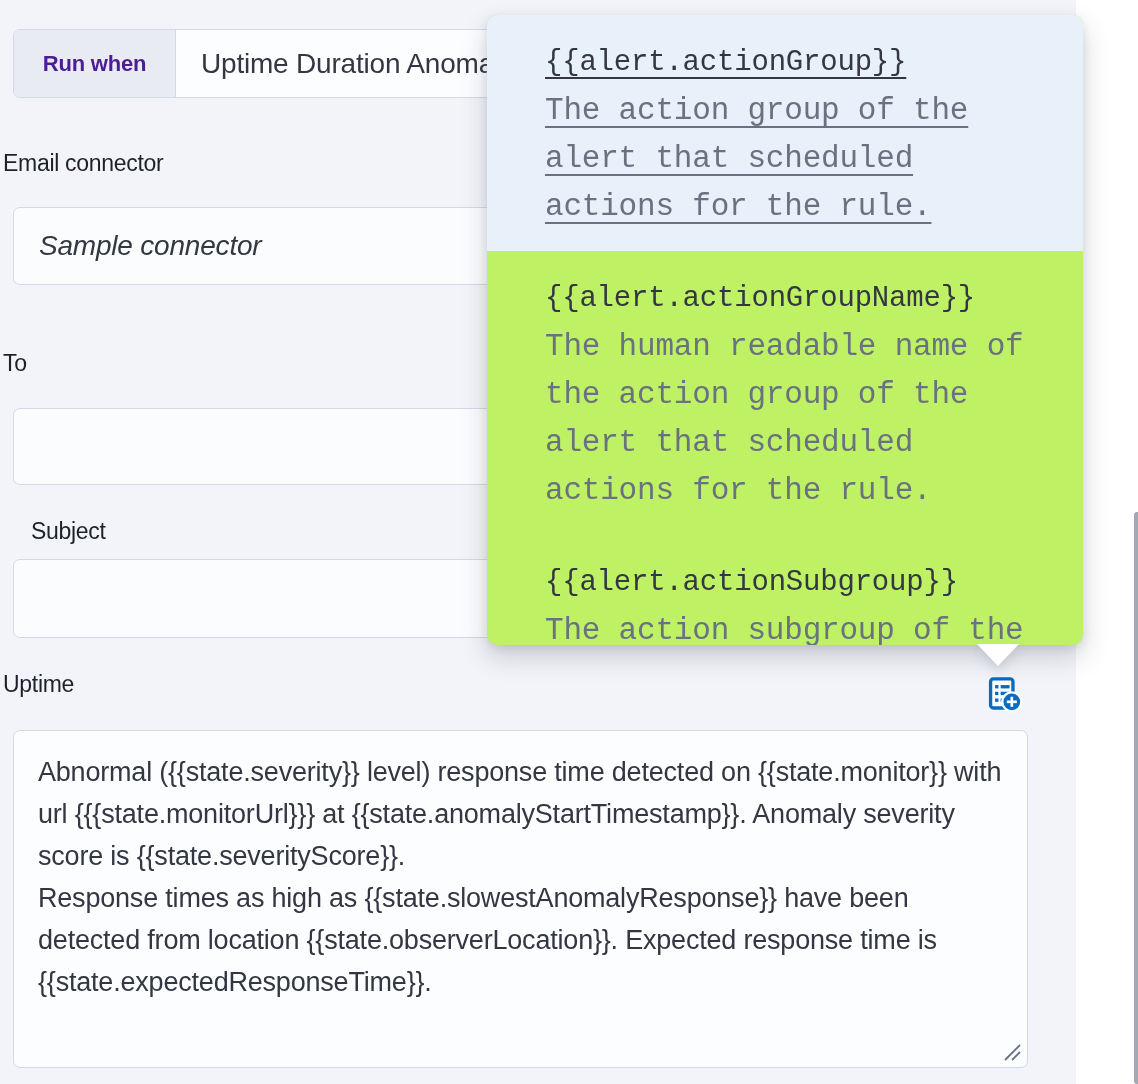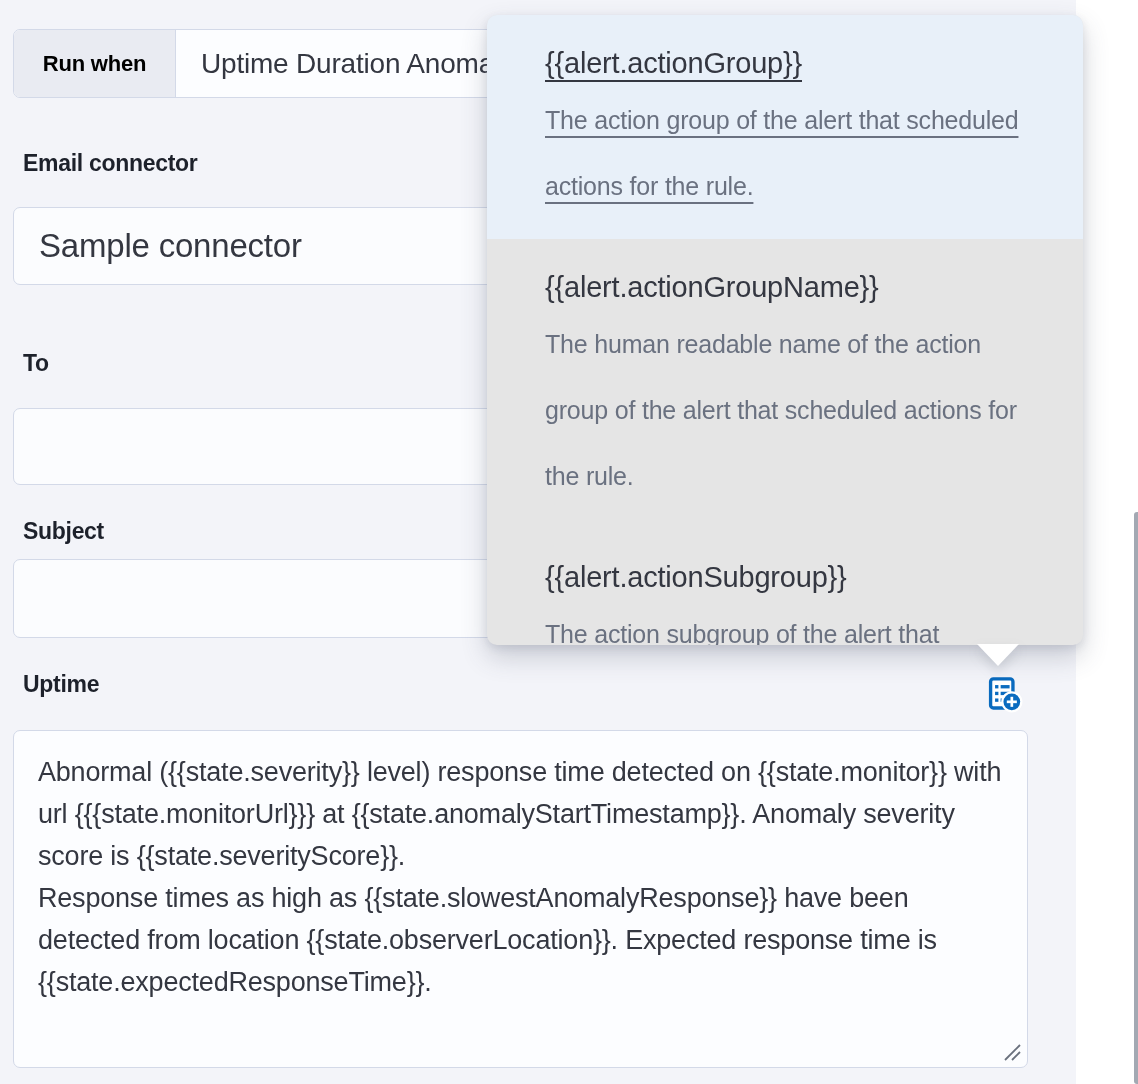--- a/index.html
+++ b/index.html
@@ -7,68 +7,69 @@
   body {
     position:relative; overflow:hidden; background:#ffffff;
     font-family:"Liberation Sans","DejaVu Sans",sans-serif;
     color:#343741; letter-spacing:-0.2px;
   }
   .panel { position:absolute; left:0; top:0; width:1076px; height:1084px; background:#f3f4f9; }
   .right-strip { position:absolute; left:1076px; top:0; width:62px; height:1084px; background:#ffffff; }
   .win-scroll-thumb { position:absolute; left:1134px; top:512px; width:4px; height:572px; background:#a3a9b3; border-radius:3px 0 0 3px; }
 
   
-  .form-label { position:absolute; left:23px; font-size:23px; font-weight:700; color:#1d212b; letter-spacing:-0.3px; }
+  .form-label { position:absolute; left:3px; font-size:23px; font-weight:400; color:#1d212b; letter-spacing:-0.3px; }
 
   
   .field {
     position:absolute; left:13px; width:1012px;
     background:#fbfcfe; border:1px solid #d3d9e8; border-radius:7px;
     display:flex; align-items:center;
   }
-  .field .value { padding-left:25px; font-size:33px; color:#343741; }
+  .field .value { padding-left:25px; font-size:28px; color:#343741;font-style:italic; }
 
   
   .group { position:absolute; left:13px; top:29px; width:1012px; height:69px;
     border:1px solid #d3d9e8; border-radius:7px; overflow:hidden; display:flex; background:#fcfdff; }
   .group .prepend { width:162px; flex:0 0 162px; background:#e9ebf2; border-right:1px solid #d3d9e8;
-    display:flex; align-items:center; justify-content:center; font-size:22px; font-weight:700; color:#000000; }
+    display:flex; align-items:center; justify-content:center; font-size:22px; font-weight:700; color:#4c1d95; }
   .group .select-value { display:flex; align-items:center; padding-left:25px; font-size:28px; color:#343741; white-space:nowrap; }
 
   input.field-input { outline:none; font-family:inherit; font-size:28px; color:#343741; background:transparent; border:none; width:100%; height:100%; padding-left:25px; }
 
   
   textarea.msg {
     position:absolute; left:13px; top:730px; width:1015px; height:338px;
     background:#fcfdff; border:1px solid #d3d9e8; border-radius:7px;
     padding:20px 24px; font-family:inherit; font-size:27px; line-height:42px;
     color:#343741; letter-spacing:-0.2px; resize:none; outline:none; overflow:hidden;
   }
   .resize-handle { position:absolute; left:1002px; top:1042px; width:20px; height:20px; }
 
   
   .icon-btn { position:absolute; left:985px; top:674px; width:38px; height:40px; background:none; border:none; cursor:pointer; }
 
   
   .popover {
     position:absolute; left:487px; top:15px; width:596px; height:630px;
-    background:#e5e5e5; border-radius:10px; overflow:hidden; z-index:20;
+    background:#bef264; border-radius:10px; overflow:hidden; z-index:20;
     box-shadow:0 12px 26px rgba(65,75,95,0.24), 0 3px 8px rgba(65,75,95,0.12);
+    font-family:Liberation Mono, monospace;
   }
   .popover-arrow {
     position:absolute; left:977px; top:644px; z-index:21;
     width:0; height:0; border-left:21px solid transparent; border-right:21px solid transparent;
     border-top:22px solid #ffffff;
     filter:drop-shadow(0 6px 6px rgba(65,75,95,0.18));
   }
   .var-item { padding:24px 0 20px 58px; }
   .var-item .var-text { width:505px; }
   .var-item.selected { background:#e8f0f9; }
   .var-name { font-size:29px; line-height:48px; color:#343741; }
-  .var-desc { font-size:25px; line-height:66px; color:#6a7180; }
+  .var-desc { font-size:31px; line-height:48px; color:#6a7180; }
   .var-item.selected .var-name, .var-item.selected .var-desc {
     text-decoration:underline; text-decoration-thickness:2px; text-underline-offset:7px;
   }
   .pop-scroll-thumb { position:absolute; left:616px; top:10px; width:10px; height:41px; background:#a7aebb; border-radius:5px; }
 </style>
 </head>
 <body>
 
 <div class="panel"></div>
 <div class="right-strip"></div>
@@ -82,21 +83,21 @@
 <div class="form-label" style="top:150px;">Email connector</div>
 <div class="field" style="top:207px; height:78px;">
   <div class="value">Sample connector</div>
 </div>
 
 <div class="form-label" style="top:350px;text-align:center;">To</div>
 <div class="field" style="top:408px; height:77px;">
   <input class="field-input" value="" style="">
 </div>
 
-<div class="form-label" style="top:518px;">Subject</div>
+<div class="form-label" style="top:518px;margin-left:28px;">Subject</div>
 <div class="field" style="top:559px; height:79px;">
   <input class="field-input" value="" style="">
 </div>
 
 <div class="form-label" style="top:671px;">Uptime</div>
 
 <button class="icon-btn" title="">
   <span>
     <svg width="38" height="40" viewBox="0 0 34 34">
       <rect x="5" y="3.5" width="20" height="26" rx="2.5" fill="#ffffff" stroke="#0a6bbf" stroke-width="3"></rect>

